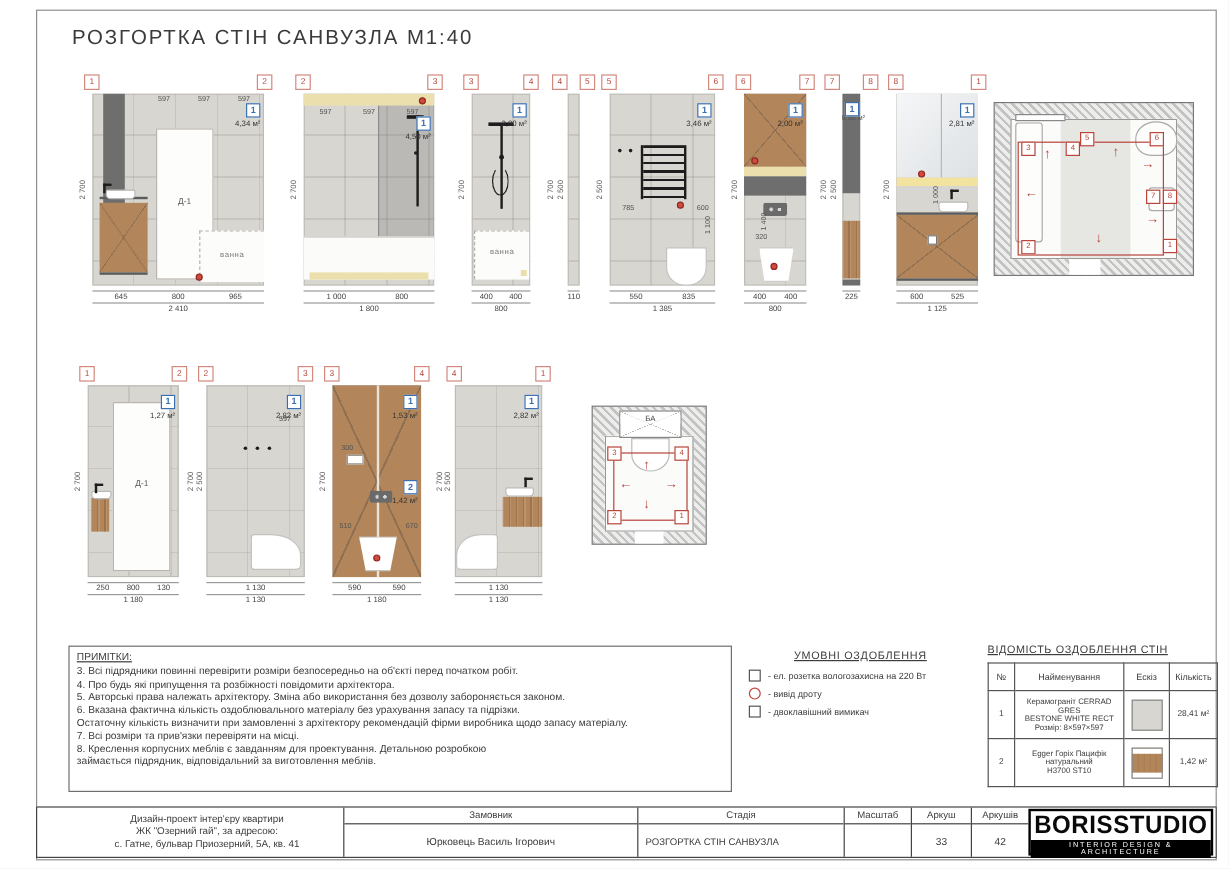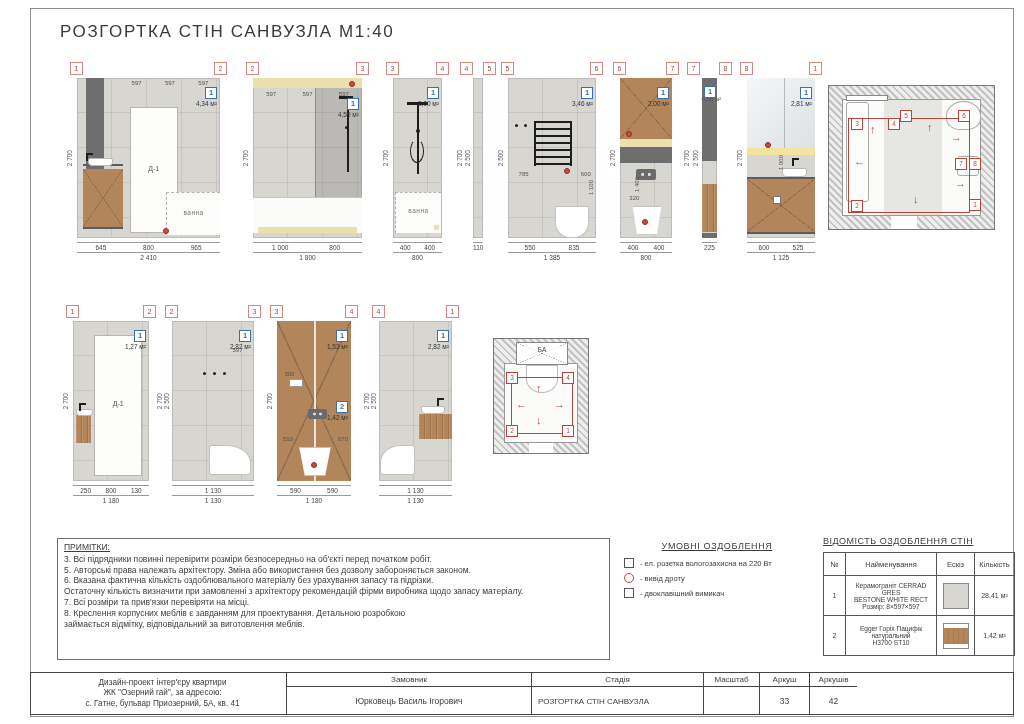--- a/index.html
+++ b/index.html
@@ -78,21 +78,21 @@
         font-size:7px;color:#3c3c3c;padding:1px}
   .ftable th{height:20px;font-size:7.5px}
   .pre{white-space:pre-line}
   .swatch{width:26px;height:26px;margin:2px auto;border:1px solid #888;box-sizing:border-box}
 
   
   .tblock{position:absolute;left:30px;top:672px;width:984px;height:43px;border:1px solid #444;box-sizing:border-box;background:#fff}
   .tcell{position:absolute;top:0;bottom:0;border-left:1px solid #444;box-sizing:border-box}
   .tcell .lab{height:13px;line-height:13px;border-bottom:1px solid #444;text-align:center;font-size:8px}
   .tcell .val{display:flex;align-items:center;justify-content:center;height:28px;font-size:8.5px;text-align:center}
-  .projcell{position:absolute;left:4px;top:0;bottom:0;width:255px;display:flex;align-items:center;justify-content:center;
+  .projcell{position:absolute;left:14px;top:0;bottom:0;width:255px;display:flex;align-items:center;justify-content:center;
             font-size:8.2px;line-height:10.5px;text-align:center}
   .logo{position:absolute;right:2px;top:1px;bottom:1px;width:154px;border:2px solid #000;box-sizing:border-box;
         display:flex;flex-direction:column;justify-content:space-between;background:#fff}
   .logotxt{font-size:20px;font-weight:bold;letter-spacing:.5px;text-align:center;line-height:24px;
            transform:scaleY(1.05);color:#0a0a0a;white-space:nowrap}
   .logosub{background:#000;color:#fff;font-size:6px;letter-spacing:1.6px;text-align:center;padding:2px 0 1px}
 </style>
 </head>
 <body>
 
@@ -455,26 +455,27 @@
     <span class="pmark" style="left:68px;top:86px">1</span>
     <span class="arrow" style="left:42px;top:44px">↑</span>
     <span class="arrow" style="left:42px;top:76px">↓</span>
     <span class="arrow" style="left:22px;top:60px">←</span>
     <span class="arrow" style="left:60px;top:60px">→</span>
   </div>
 
   <div class="notes">
     <div class="ttl">ПРИМІТКИ:</div>
     <div>3. Всі підрядники повинні перевірити розміри безпосередньо на об'єкті перед початком робіт.</div>
+    <div>4. Про будь які припущення та розбіжності повідомити архітектора.</div>
     <div>5. Авторські права належать архітектору. Зміна або використання без дозволу забороняється законом.</div>
     <div>6. Вказана фактична кількість оздоблювального матеріалу без урахування запасу та підрізки.</div>
     <div>Остаточну кількість визначити при замовленні з архітектору рекомендацій фірми виробника щодо запасу матеріалу.</div>
     <div>7. Всі розміри та прив'язки перевіряти на місці.</div>
     <div>8. Креслення корпусних меблів є завданням для проектування. Детальною розробкою</div>
-    <div>займається відмітку, відповідальний за виготовлення меблів.</div>
+    <div>займається підрядник, відповідальний за виготовлення меблів.</div>
   </div>
 
   <div class="legend">
     <div class="ttl">УМОВНІ ОЗДОБЛЕННЯ</div>
     <div class="legrow">
       <span class="ic sqic"></span>
       <span>- ел. розетка вологозахисна на 220 Вт</span>
     </div>
     <div class="legrow">
       <span class="ic circic"></span>
@@ -543,14 +544,18 @@
       <div class="val"></div>
     </div>
     <div class="tcell" style="left:728px;width:50px">
       <div class="lab">Аркуш</div>
       <div class="val">33</div>
     </div>
     <div class="tcell" style="left:778px;width:48px">
       <div class="lab">Аркушів</div>
       <div class="val">42</div>
     </div>
+    <div class="logo">
+      <div class="logotxt">BORISSTUDIO</div>
+      <div class="logosub">INTERIOR DESIGN &amp; ARCHITECTURE</div>
+    </div>
   </div>
 </div>
 
 </body></html>

